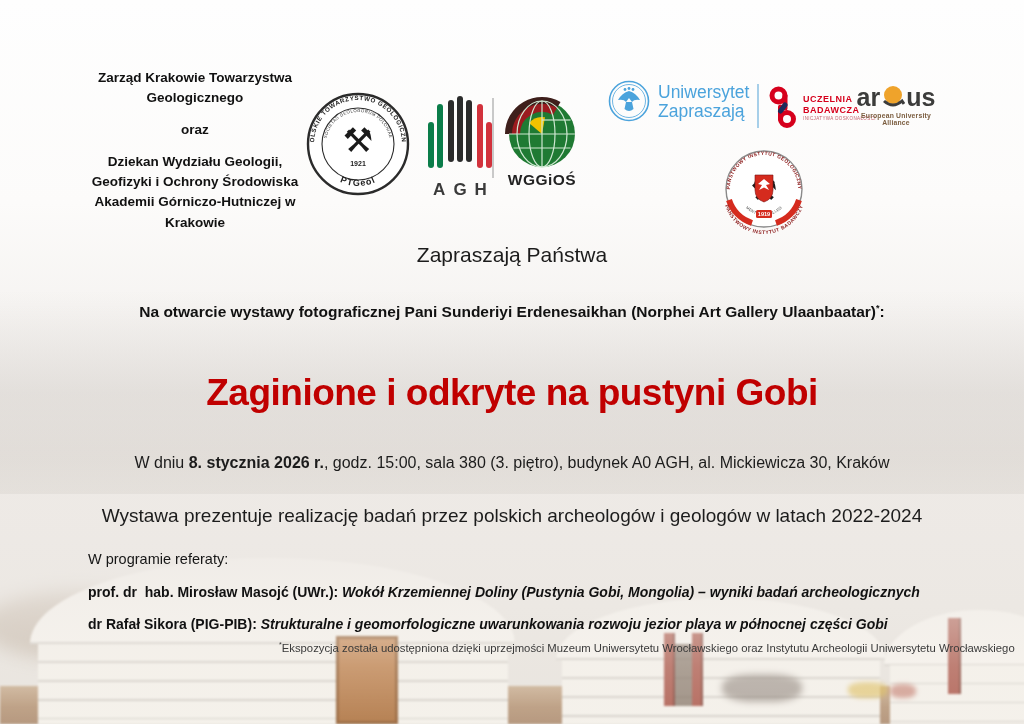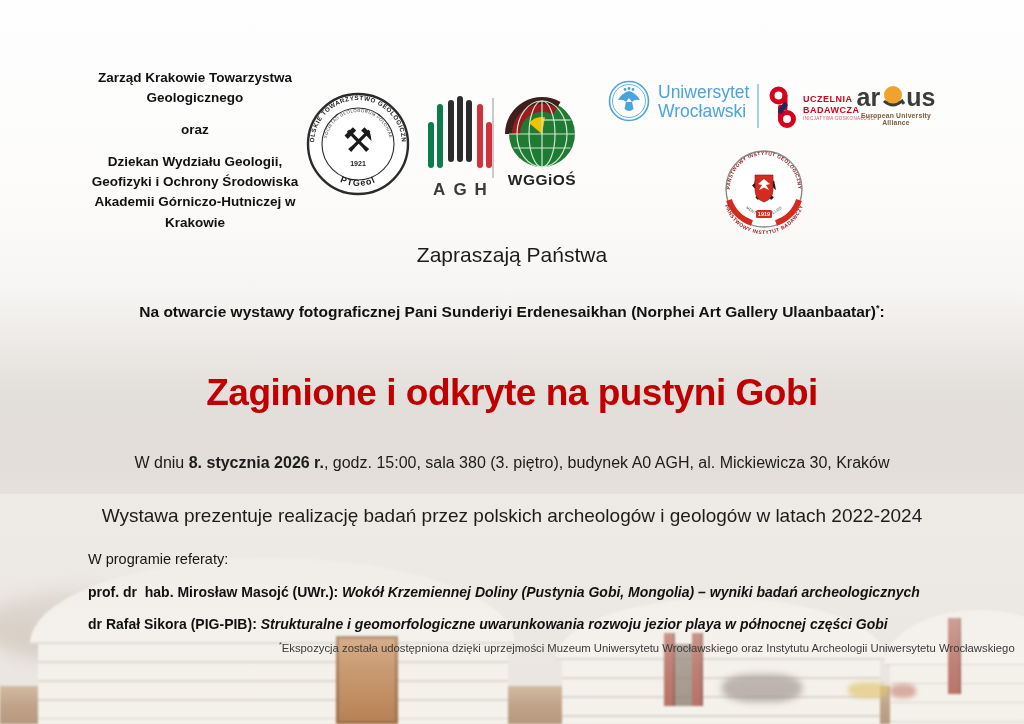--- a/index.html
+++ b/index.html
@@ -172,21 +172,21 @@
         <g fill="#4ba3dc">
           <circle cx="17" cy="9.5" r="1.4"></circle>
             <circle cx="21" cy="8.5" r="1.4"></circle>
             <circle cx="25" cy="9.5" r="1.4"></circle>
           <path d="M 21 11 q -7 2 -11 9 q 6 -1 8 2 l 3 -4 l 3 4 q 2 -3 8 -2 q -4 -7 -11 -9 z"></path>
           <path d="M 18 22 h 6 l 1.5 7 q -4.5 4 -9 0 z"></path>
         </g>
       </svg>
       <div class="uwr-text">
         <div>Uniwersytet</div>
-        <div>Wrocławski</div>
+        <div>Zapraszają</div>
       </div>
     </div>
 
     <div class="vline-blue" style="left:757px;top:84px;height:44px;"></div>
 
     <div class="ub">
       <svg width="30" height="46" viewBox="0 0 30 46">
         <g fill="none" stroke="#d6001c" stroke-width="5" stroke-linecap="round">
           <circle cx="10.5" cy="10.5" r="6.5"></circle>
           <path d="M 17 11 L 17 23"></path>

